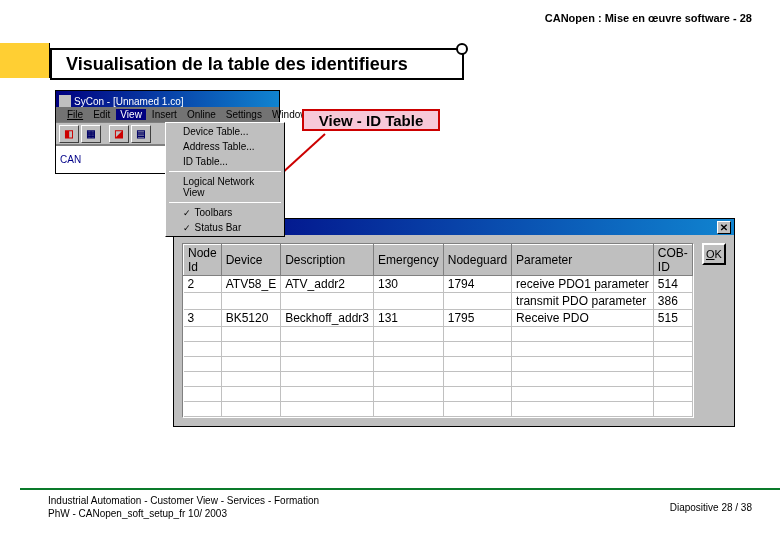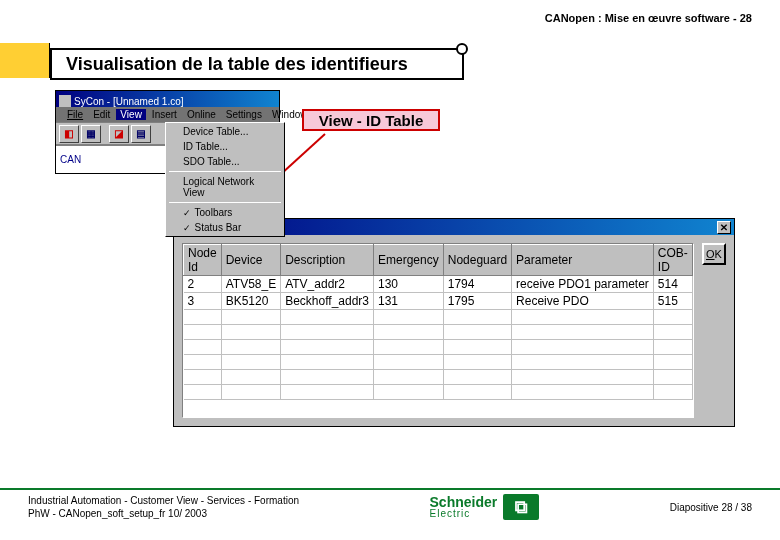--- a/index.html
+++ b/index.html
@@ -248,20 +248,21 @@
     display:flex; align-items:center; justify-content:center;
     font-size: 11px;
   }
   .ok-button u { text-decoration: underline; }
   .footer {
     position: absolute;
     bottom: 0;
     left: 0;
     right: 0;
     height: 52px;
+    padding-left: 20px;
   }
   .green-line {
     height: 2px;
     background: #0a7a2a;
     margin-bottom: 4px;
   }
   .footer-row {
     display: flex;
     align-items: center;
     justify-content: space-between;
@@ -329,22 +330,22 @@
         <span class="tblue">▤</span>
       </div>
   </div>
   <div class="doc-area">
     <span>CAN</span>
   </div>
 </div>
 
 <div class="dropdown-menu">
   <div class="mi">Device Table...</div>
+  <div class="mi">Address Table...</div>
   <div class="mi">ID Table...</div>
-  <div class="mi">SDO Table...</div>
   <div class="sep"></div>
   <div class="mi">Logical Network View</div>
   <div class="sep"></div>
   <div class="mi chk">Toolbars</div>
   <div class="mi chk">Status Bar</div>
 </div>
 
 <div class="view-label">
   <span>View - ID Table</span>
 </div>
@@ -381,20 +382,29 @@
             <tr>
               <td class="c-nodeid">2</td>
               <td class="c-device">ATV58_E</td>
               <td class="c-desc">ATV_addr2</td>
               <td class="c-emerg">130</td>
               <td class="c-nodeg">1794</td>
               <td class="c-param">receive PDO1 parameter</td>
               <td class="c-cobid">514</td>
             </tr>
             <tr>
+              <td class="c-nodeid"></td>
+              <td class="c-device"></td>
+              <td class="c-desc"></td>
+              <td class="c-emerg"></td>
+              <td class="c-nodeg"></td>
+              <td class="c-param">transmit PDO parameter</td>
+              <td class="c-cobid">386</td>
+            </tr>
+            <tr>
               <td class="c-nodeid">3</td>
               <td class="c-device">BK5120</td>
               <td class="c-desc">Beckhoff_addr3</td>
               <td class="c-emerg">131</td>
               <td class="c-nodeg">1795</td>
               <td class="c-param">Receive PDO</td>
               <td class="c-cobid">515</td>
             </tr>
             <tr>
               <td class="c-nodeid"></td>
@@ -461,22 +471,15 @@
   </div>
 </div>
 
 <div class="footer">
   <div class="green-line"></div>
   <div class="footer-row">
     <div class="footer-left">
       <div>Industrial Automation -  Customer View  -  Services - Formation</div>
       <div>PhW - CANopen_soft_setup_fr  10/ 2003</div>
     </div>
-    <div class="logo-wrap">
-      <div class="logo-text">
-        <span>Schneider</span>
-        <small>Electric</small>
-      </div>
-      <div class="logo-square">⧉</div>
-    </div>
     <div>Diapositive 28 / 38</div>
   </div>
 </div>
 
 </body></html>

